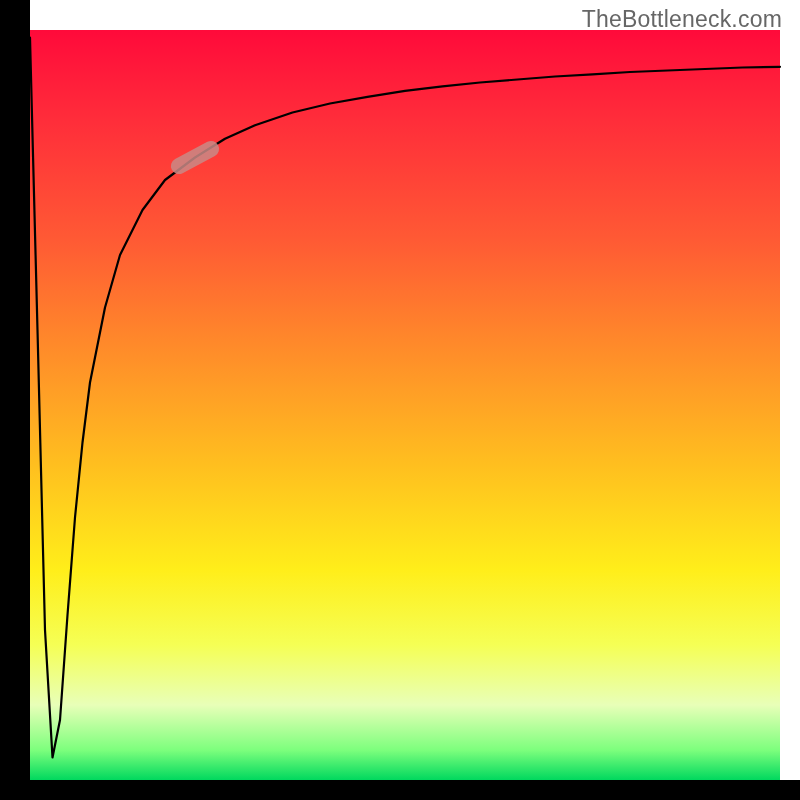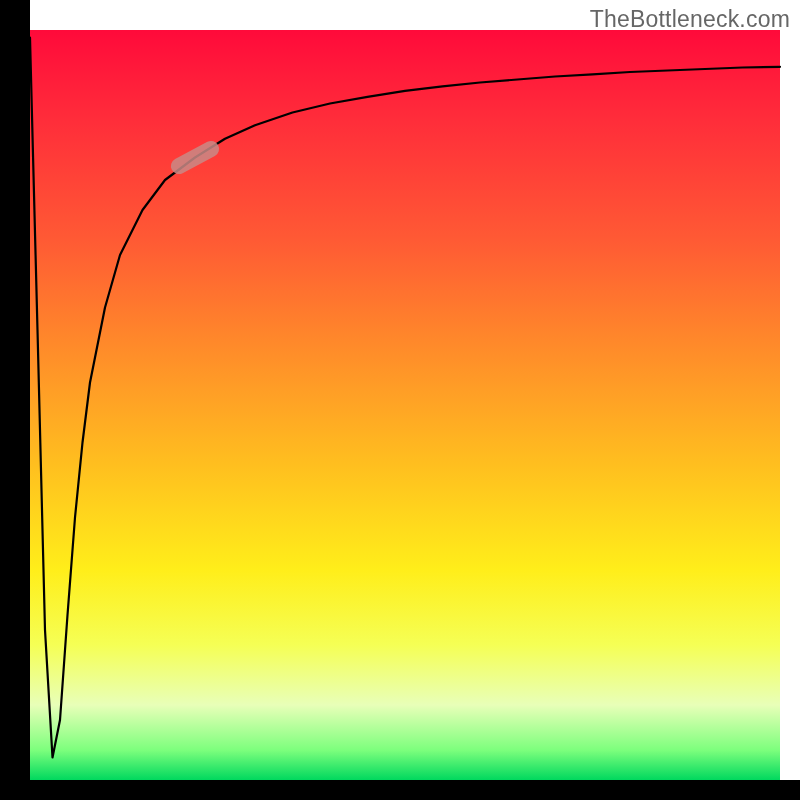--- a/index.html
+++ b/index.html
@@ -50,21 +50,21 @@
   }
   .axis-bottom {
     left: 0;
     bottom: 0;
     width: 800px;
     height: 20px;
   }
   .watermark {
     position: absolute;
     top: 6px;
-    right: 10px;
+    right: 18px;
     color: #666;
     font-size: 23px;
     font-weight: 400;
     letter-spacing: 0.2px;
     user-select: none;
   }
   svg.curve {
     position: absolute;
     left: 30px;
     top: 30px;

